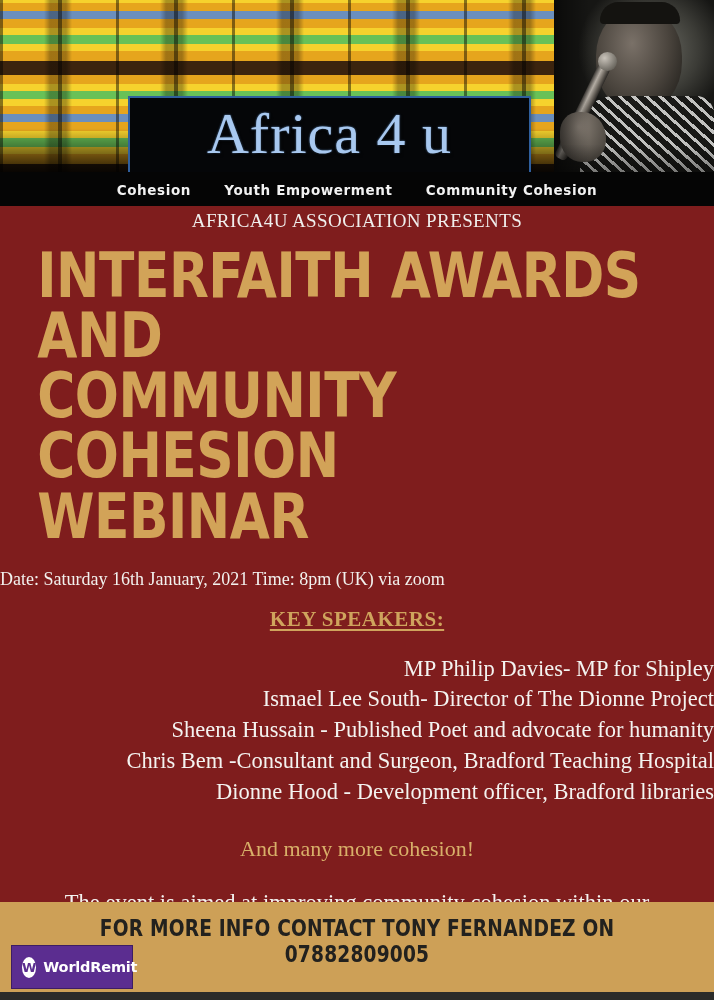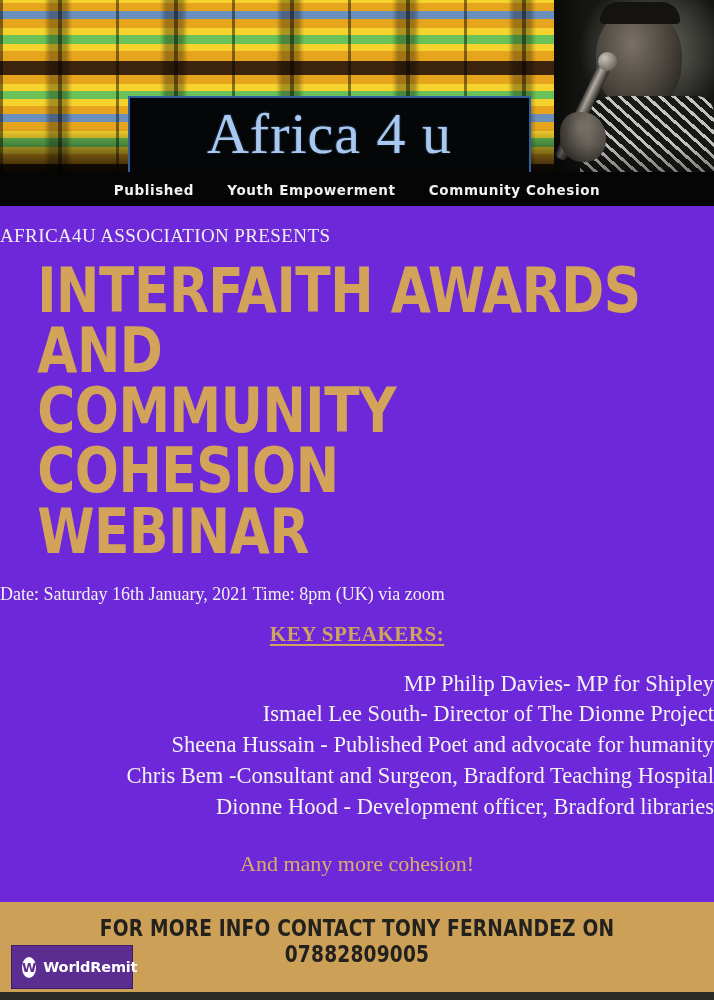--- a/index.html
+++ b/index.html
@@ -4,21 +4,21 @@
 <style>
   html, body {
     margin: 0;
     padding: 0;
     background: #1a1a1a;
   }
   .poster {
     position: relative;
     width: 714px;
     height: 1000px;
-    background: #6d28d9;
+    background: #7f1d1d;
     overflow: hidden;
     font-family: "Liberation Serif", serif;
   }
 
   
   .banner {
     position: relative;
     width: 714px;
     height: 206px;
     background: #000;
@@ -174,21 +174,22 @@
     font-weight: bold;
     font-size: 13.5px;
     letter-spacing: 0.6px;
     color: #f2f2f2;
     z-index: 4;
   }
   .tagline span { margin: 0 14px; }
 
   
   .presents {
-    margin-top: 19px;
+    margin-top: 4px;
+    text-align: center;
     font-family: "Liberation Serif", serif;
     font-size: 19px;
     letter-spacing: 0.4px;
     color: #f0efed;
   }
   .title {
     margin: 14px 0 0 0;
     padding: 0 20px 0 40px;
     font-family: "DejaVu Sans Condensed", "Liberation Sans Narrow", "Liberation Sans", sans-serif;
     font-weight: bold;
@@ -320,21 +321,21 @@
       <div class="photo-vign"></div>
     </div>
 
     <div class="logo-box">
       <div class="logo-text">Africa 4 u</div>
     </div>
 
     <div class="banner-black-bottom"></div>
 
     <div class="tagline">
-      <span>Published</span>
+      <span>Cohesion</span>
       <span>Youth Empowerment</span>
       <span>Community Cohesion</span>
     </div>
   </div>
 
   <div class="presents">AFRICA4U ASSOCIATION PRESENTS</div>
 
   <div class="title">
     <div>INTERFAITH AWARDS AND</div>
     <div>COMMUNITY COHESION</div>

